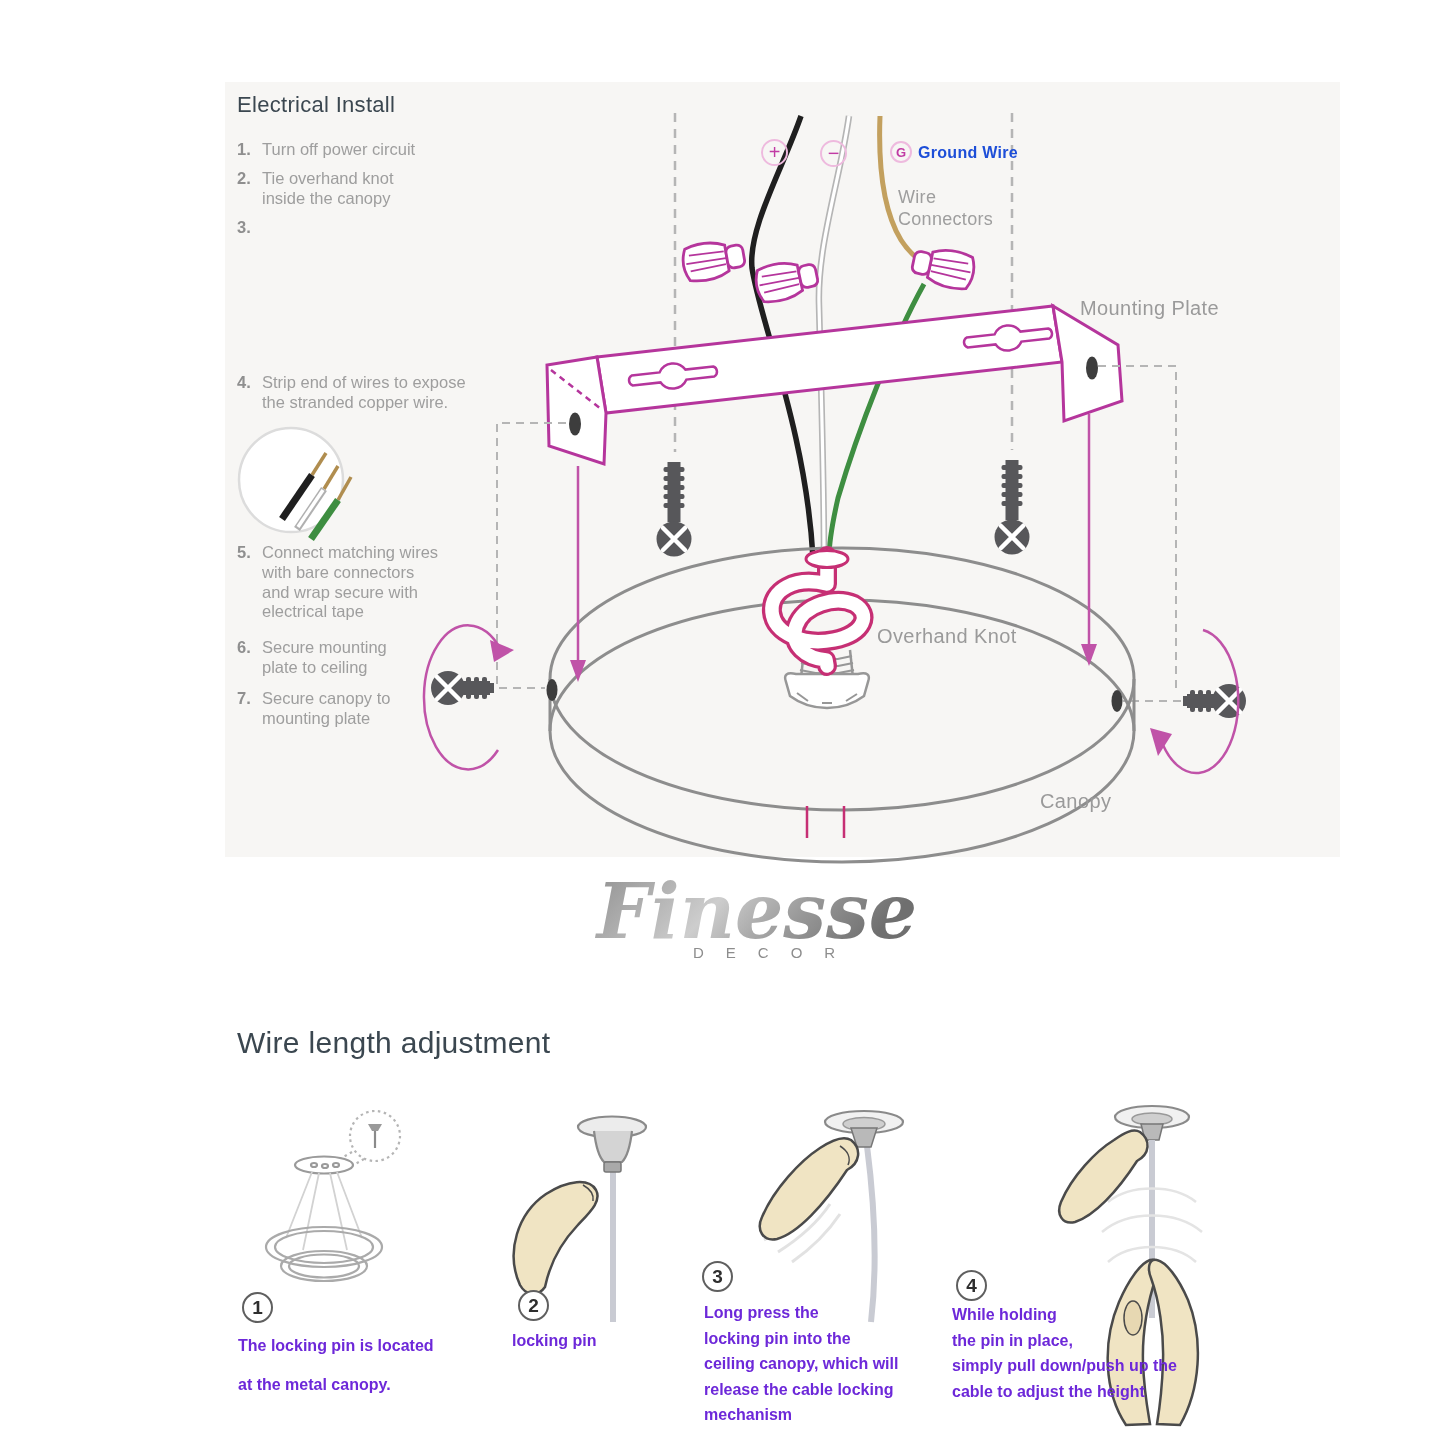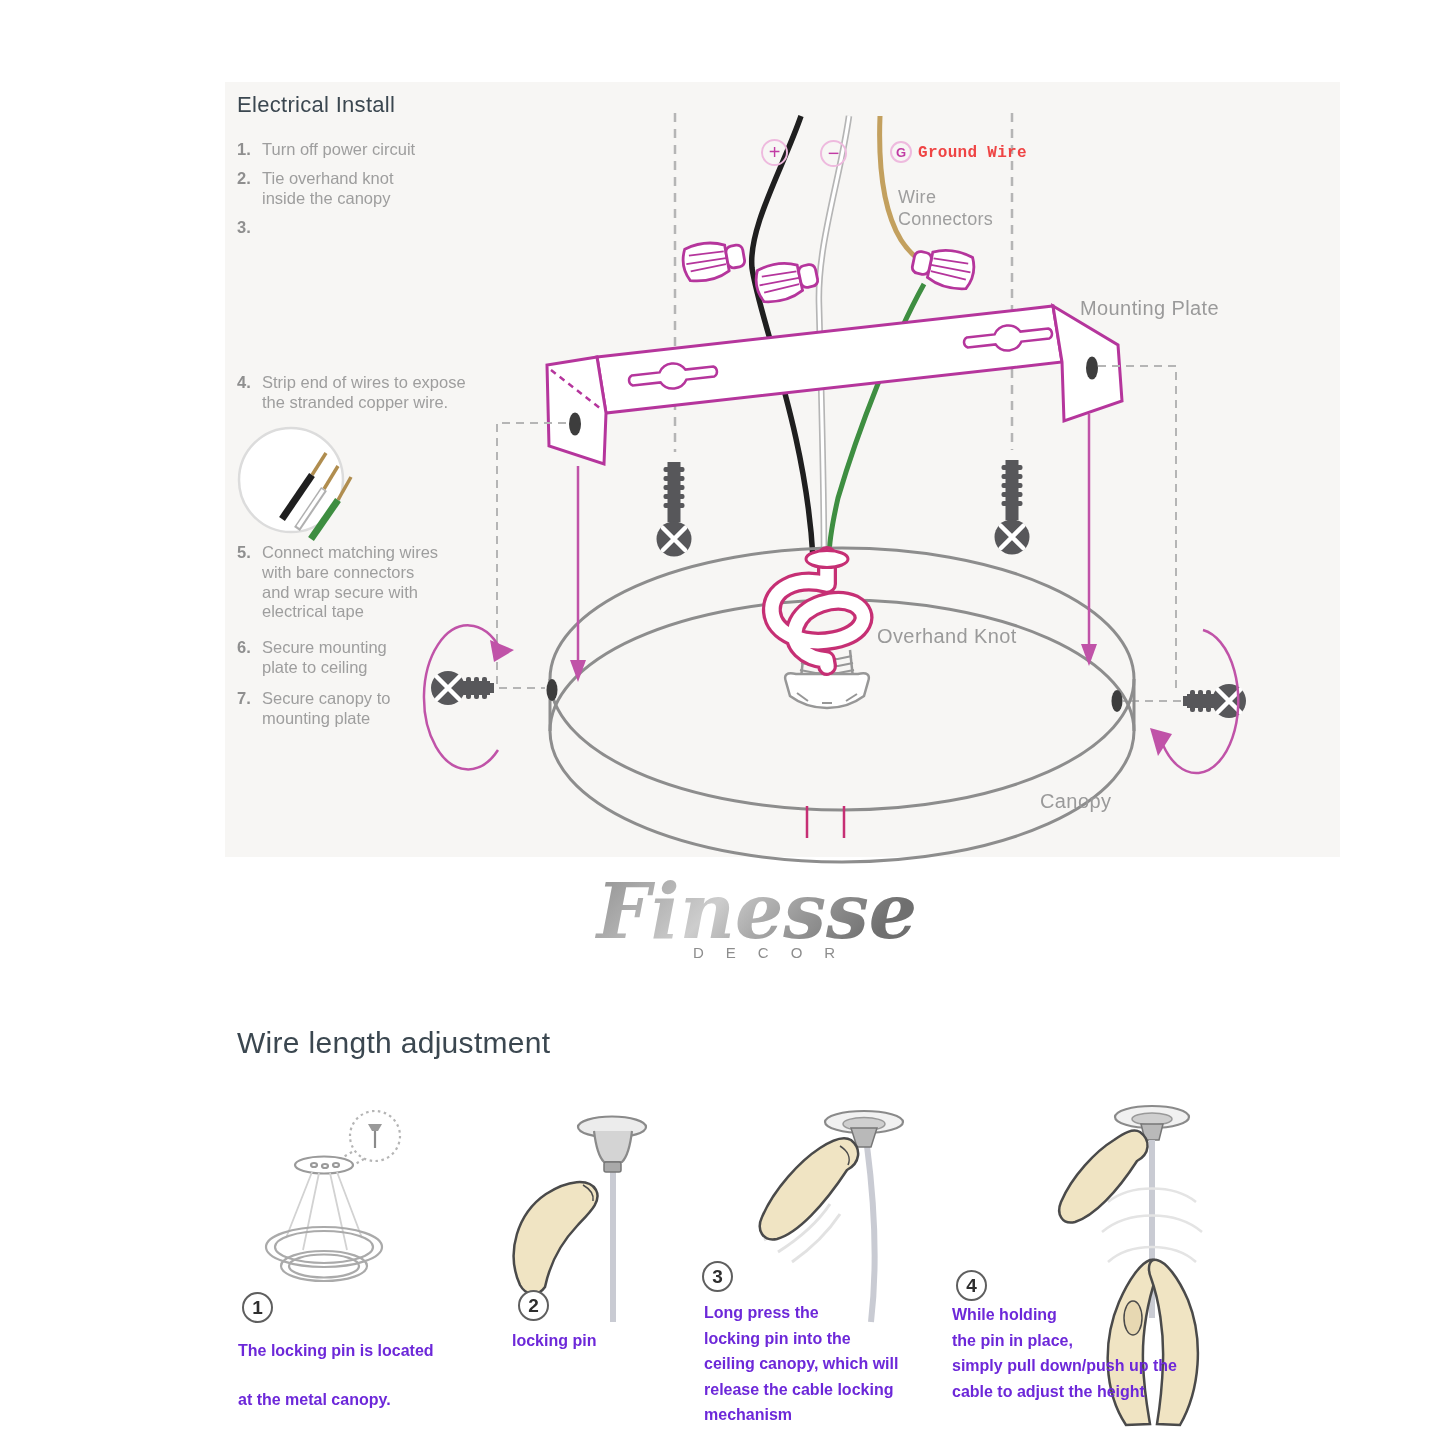--- a/index.html
+++ b/index.html
@@ -10,26 +10,26 @@
   .h2{font-size:30px;color:#3b4750;font-weight:500;letter-spacing:.3px;}
   .step{display:flex;gap:5px;color:#9e9e9e;font-size:16.5px;line-height:19.8px;}
   .step .n{font-weight:700;color:#8f8f8f;min-width:20px;}
   .t{white-space:pre-line;}
   .lbl{color:#9a9a9a;font-size:20px;letter-spacing:.4px;}
   .lbl-sm{color:#9e9e9e;font-size:18px;line-height:22px;letter-spacing:.3px;}
   .badge{border-radius:50%;display:flex;align-items:center;justify-content:center;
          border:2px solid #eebade;color:#c13ba4;box-sizing:border-box;}
   .badge.big{width:27px;height:27px;font-size:20px;font-weight:500;}
   .badge.small{width:22px;height:22px;font-size:13px;font-weight:700;}
-  .magenta-lbl{color:#ef4444;font-size:16px;font-weight:700;letter-spacing:.3px;font-family:Liberation Mono, monospace;}
+  .magenta-lbl{color:#1d4ed8;font-size:16px;font-weight:700;letter-spacing:.3px;}
   .cnum{width:31px;height:31px;border:2.5px solid #5f5f5f;border-radius:50%;
         color:#2e2e2e;font-weight:700;font-size:19px;display:flex;align-items:center;
         justify-content:center;background:#fff;box-sizing:border-box;}
   .cap{color:#6d28d9;font-weight:700;font-size:16px;line-height:25.5px;}
-  .cap.wide{line-height:49px;}
+  .cap.wide{line-height:39px;}
   .decor{color:#8d8d8d;font-size:15px;letter-spacing:22px;font-weight:500;}
   svg{position:absolute;left:0;top:0;}
 </style>
 </head>
 <body>
 
 <svg width="1445" height="1445" viewBox="0 0 1445 1445">
   <defs>
     <linearGradient id="lg" x1="0" y1="0" x2="1" y2="0.25">
       <stop offset="0" stop-color="#8f8f8f"></stop>

